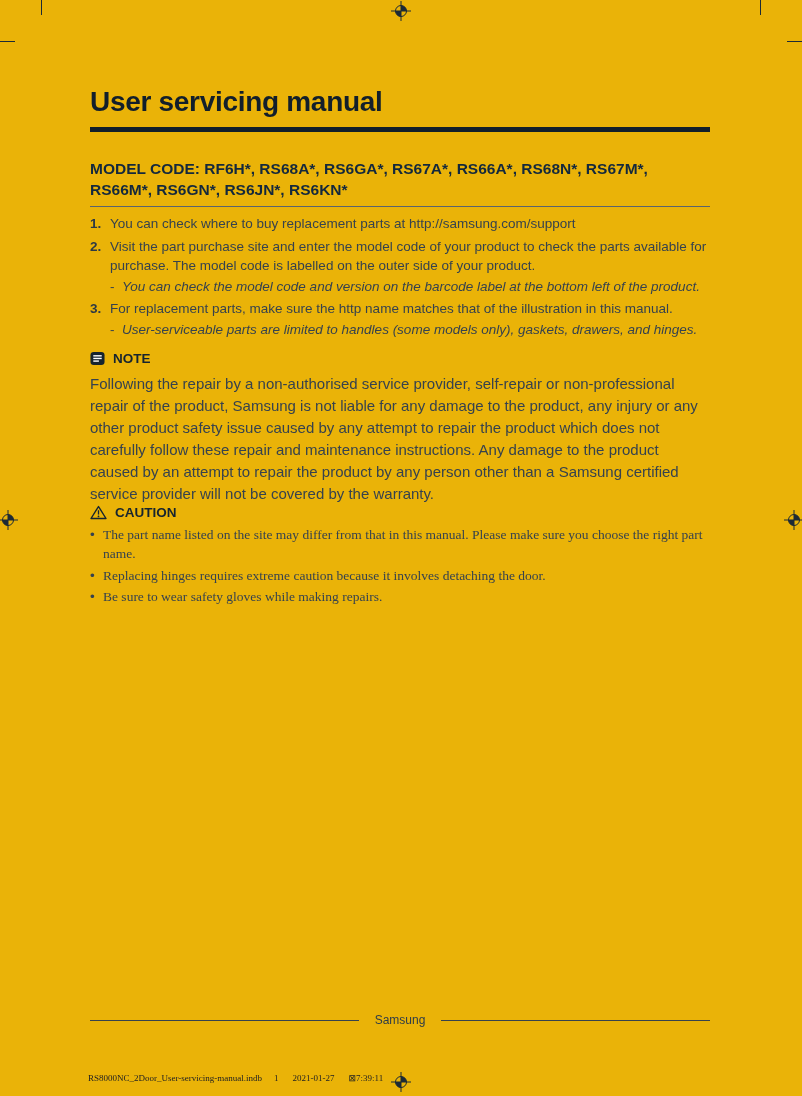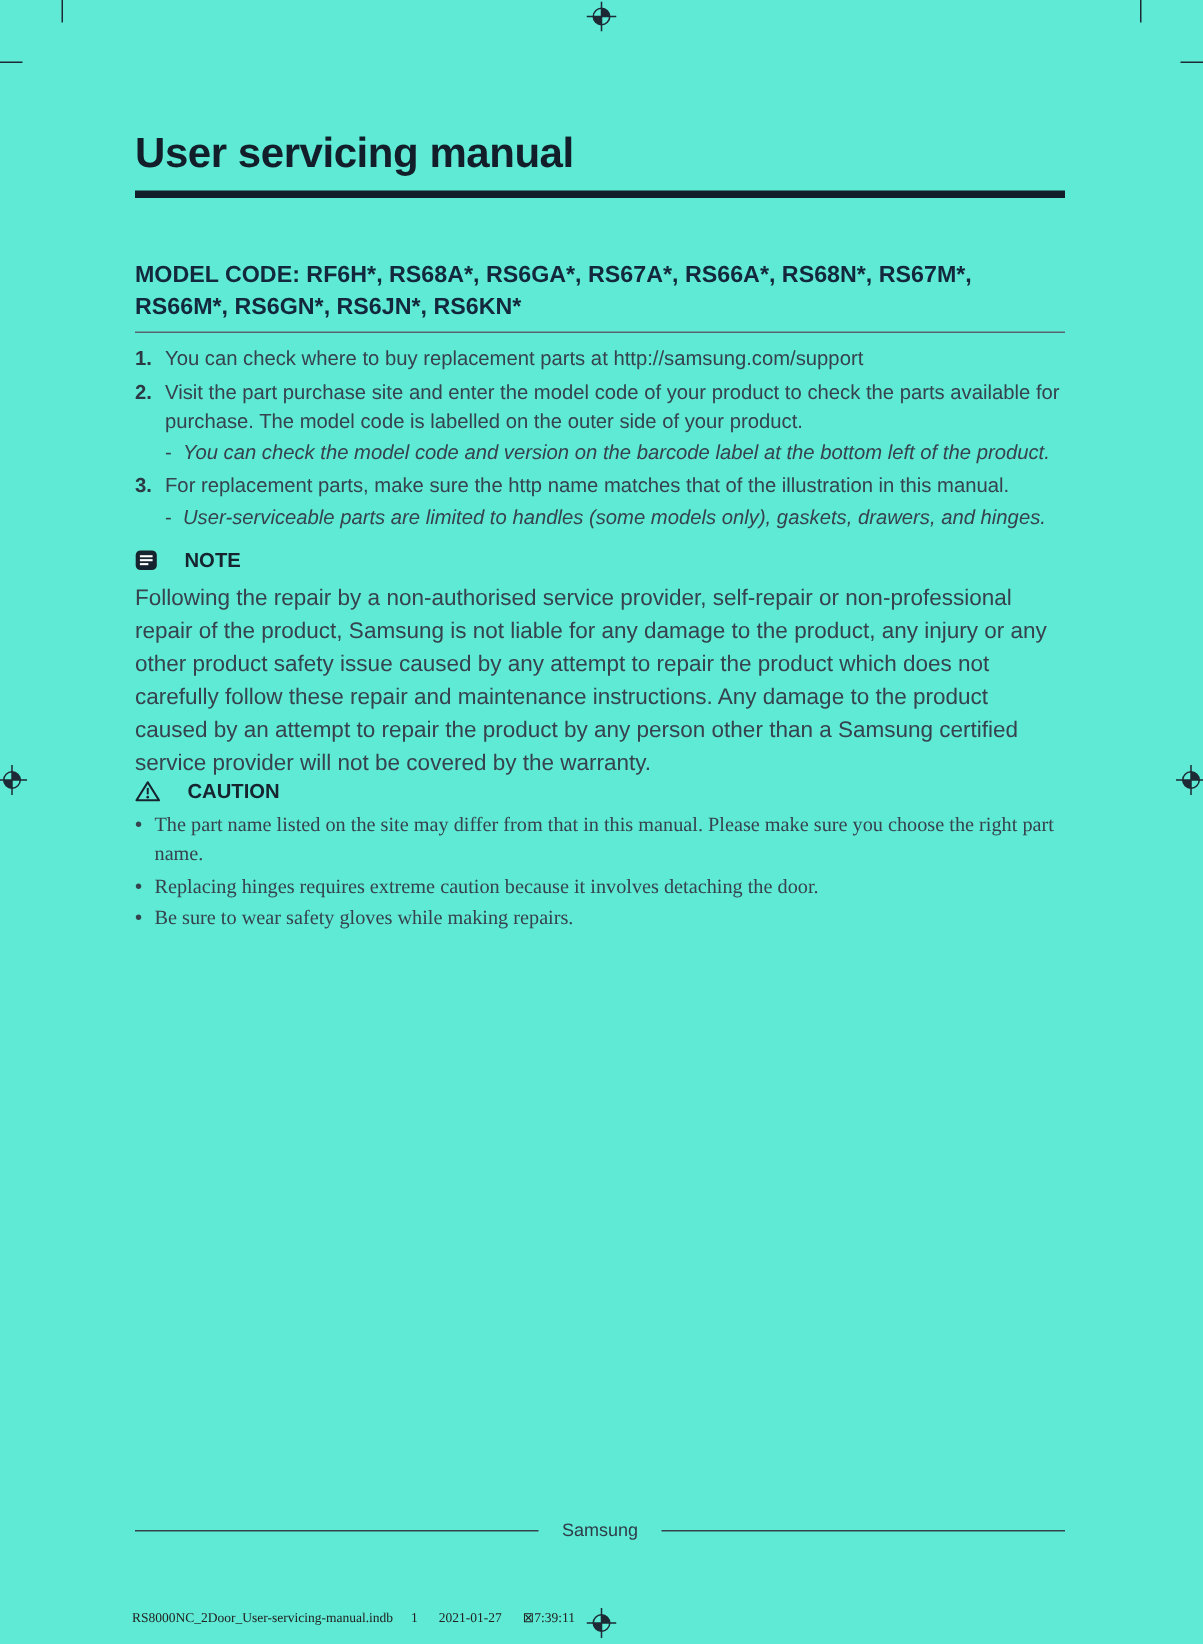--- a/index.html
+++ b/index.html
@@ -4,21 +4,21 @@
 <style>
   * { margin:0; padding:0; box-sizing:border-box; }
   html,body { width:802px; height:1096px; }
   body {
     background:#ffffff;
     font-family:"Liberation Sans", sans-serif;
     color:#36424e;
     position:relative;
     overflow:hidden;
   }
-  .page { position:absolute; inset:0; background:#5eead4; }
+  .page { position:absolute; inset:0; background:#eab308; }
 
   
   .crop { position:absolute; background:#1d2a35; }
   .crop-tl-v { left:41px; top:0; width:1px; height:15px; }
   .crop-tl-h { left:0; top:41px; width:15px; height:1px; }
   .crop-tr-v { right:41px; top:0; width:1px; height:15px; }
   .crop-tr-h { right:0; top:41px; width:15px; height:1px; }
   .regmark { position:absolute; width:20px; height:20px; }
   .reg-top { left:391px; top:1px; }
   .reg-bottom { left:391px; top:1072px; }
@@ -28,35 +28,35 @@
   
   .content { position:absolute; left:90px; top:86px; width:620px; }
 
   .doc-title {
     font-size:28px; font-weight:700; color:#121f2b; letter-spacing:-0.3px;
     line-height:1.15;
   }
   .title-rule { height:5px; background:#121f2b; margin-top:9px; }
 
   .model-heading {
-    margin-top:42px;
+    margin-top:27px;
     font-size:15.5px; font-weight:700; color:#13283d; line-height:1.35;
   }
   .heading-rule { height:1px; background:#5a646d; margin-top:5px; }
 
   .steps { margin-top:7px; list-style:none; }
   .step { display:flex; font-size:13.5px; line-height:1.45; margin-top:3px; }
   .step-num { font-weight:700; width:20px; flex:none; color:#2c3945; }
   .step-body { flex:1; }
   .substep { display:flex; margin-top:1px; }
   .sub-dash { width:12px; flex:none; }
   .sub-text { flex:1;font-style:italic; }
 
   .note-head, .caution-head {
-    display:flex; align-items:center; gap:18px;
+    display:flex; align-items:center; gap:8px;
     font-size:13.5px; font-weight:700; color:#16242f;
   }
   .note-head { margin-top:12px; }
   .note-body { margin-top:7px; font-size:15px; line-height:1.46; }
 
   .caution-head { }
   .bullets { margin-top:5px; list-style:none; }
   .bullet { display:flex; font-size:13.5px; line-height:1.45; margin-top:2px; }
   .bullet-marker { width:13px; flex:none; }
   .bullet-text { flex:1;font-family:Liberation Serif, serif; }

